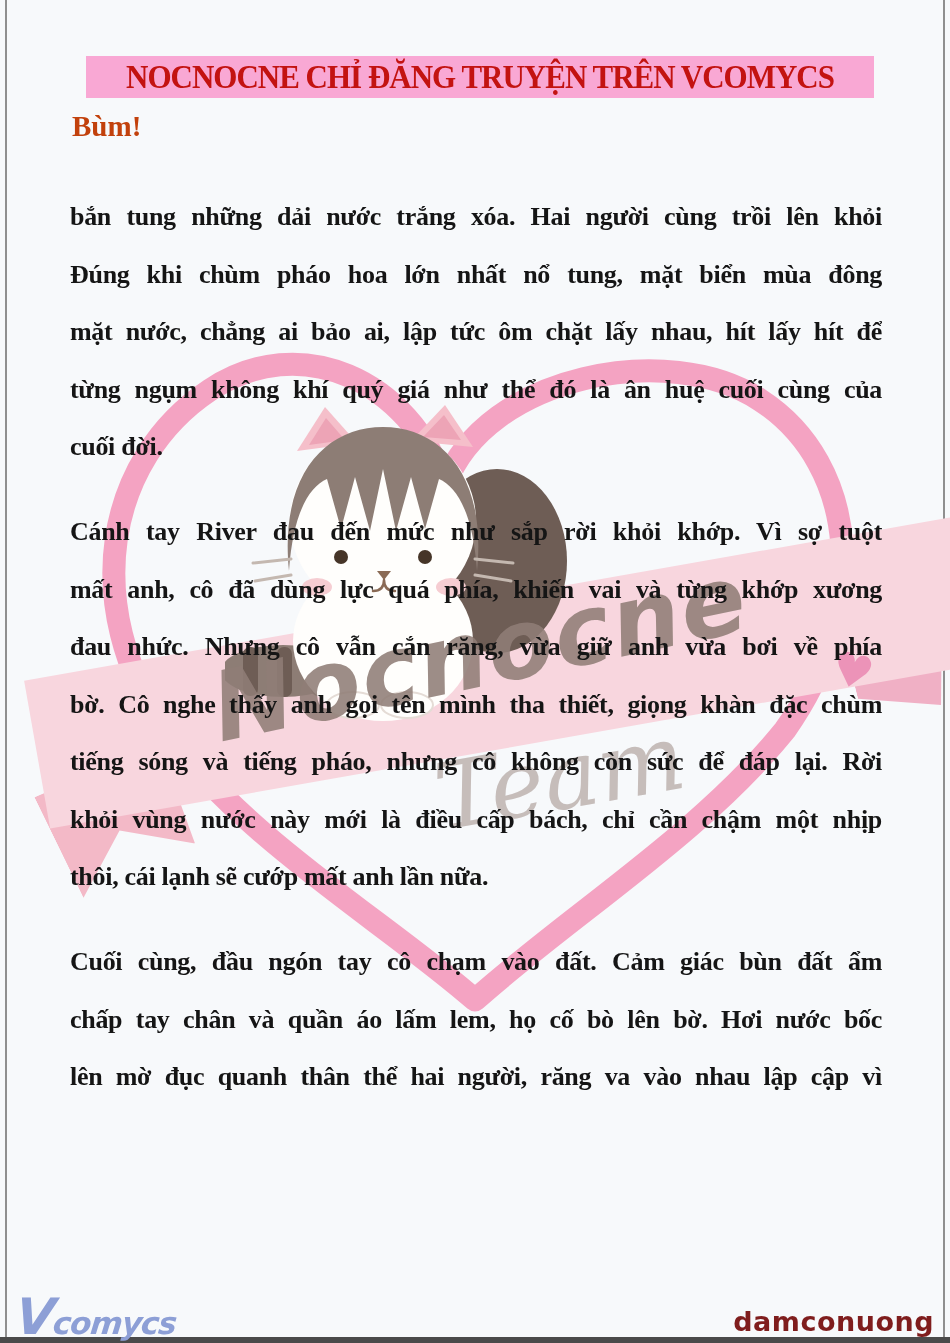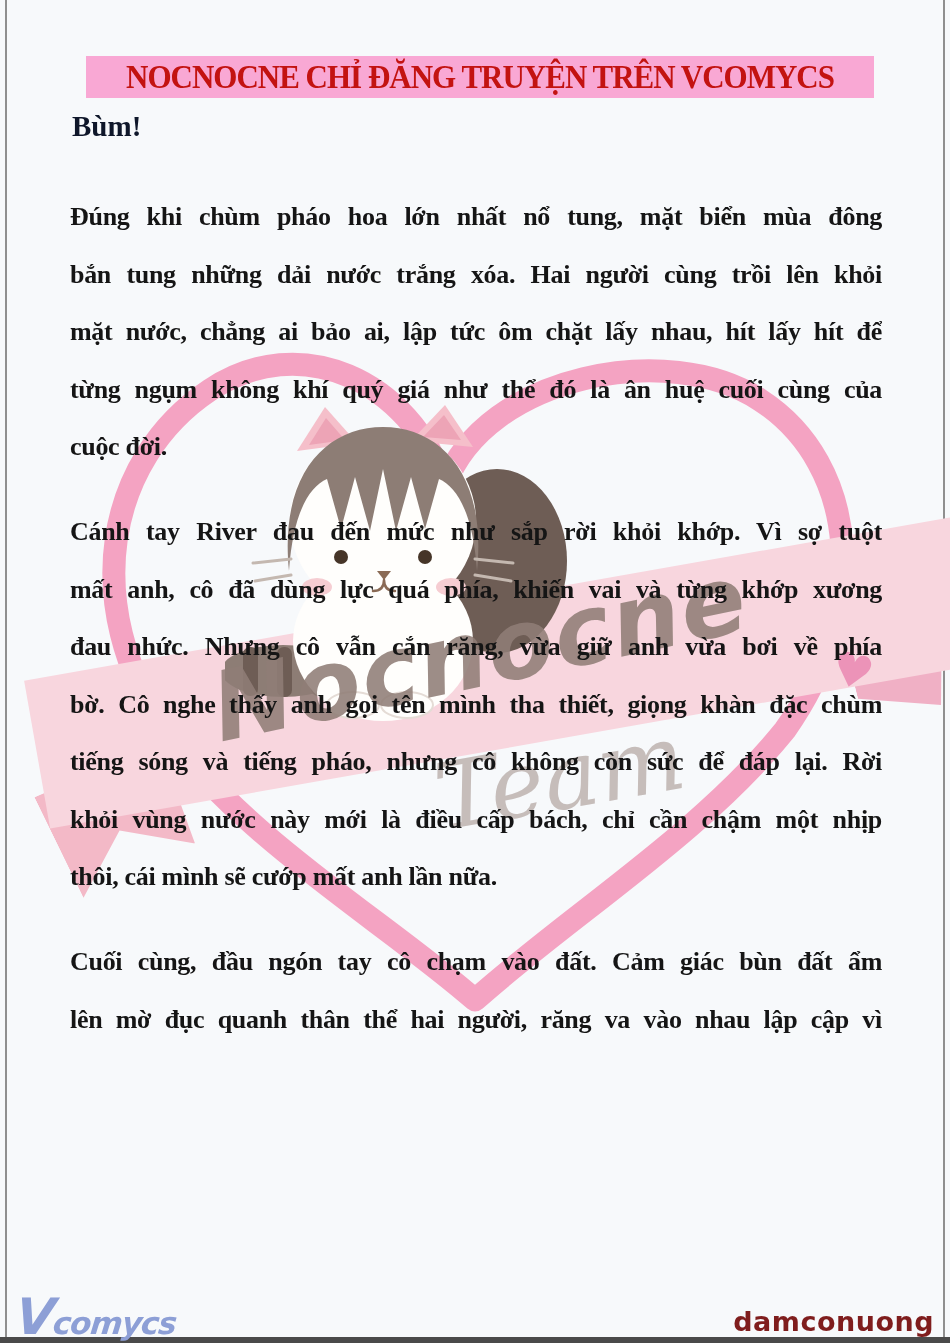--- a/index.html
+++ b/index.html
@@ -53,21 +53,21 @@
   .header-strip{
     position:absolute;left:86px;top:56px;width:788px;height:42px;z-index:10;
     background:#f9a8d4;display:flex;align-items:center;justify-content:center;
   }
   .header-title{
     font-weight:bold;font-size:31px;letter-spacing:-1px;white-space:nowrap;
     color:#c31311;transform:scaleY(1.12);
   }
   .bum{
     position:absolute;left:72px;top:110px;z-index:10;
-    font-weight:bold;font-size:29px;color:#0f172a;
+    font-weight:bold;font-size:29px;color:#c2410c;
   }
   .para{position:absolute;left:70px;width:812px;z-index:10;
     font-weight:bold;font-size:26px;letter-spacing:-0.3px;color:#151515;}
   .p1{top:188px;}
   .p2{top:503px;}
   .p3{top:933px;}
   .tline{height:57.5px;line-height:57.5px;overflow:hidden;}
   .tline.j{text-align:justify;text-align-last:justify;}
   .tline.last{text-align:left;}
 
@@ -134,39 +134,40 @@
   <div class="wm-team">Team</div>
   <span class="wm-heart">♥</span>
 
   <div class="header-strip">
     <span class="header-title">NOCNOCNE CHỈ ĐĂNG TRUYỆN TRÊN VCOMYCS</span>
   </div>
 
   <div class="bum">Bùm!</div>
 
   <div class="para p1">
+    <div class="tline j">bắn tung những dải nước trắng xóa. Hai người cùng trồi lên khỏi</div>
     <div class="tline j">Đúng khi chùm pháo hoa lớn nhất nổ tung, mặt biển mùa đông</div>
-    <div class="tline j">bắn tung những dải nước trắng xóa. Hai người cùng trồi lên khỏi</div>
     <div class="tline j">mặt nước, chẳng ai bảo ai, lập tức ôm chặt lấy nhau, hít lấy hít để</div>
     <div class="tline j">từng ngụm không khí quý giá như thể đó là ân huệ cuối cùng của</div>
-    <div class="tline last">cuộc đời.</div>
+    <div class="tline last">cuối đời.</div>
   </div>
 
   <div class="para p2">
     <div class="tline j">Cánh tay River đau đến mức như sắp rời khỏi khớp. Vì sợ tuột</div>
     <div class="tline j">mất anh, cô đã dùng lực quá phía, khiến vai và từng khớp xương</div>
     <div class="tline j">đau nhức. Nhưng cô vẫn cắn răng, vừa giữ anh vừa bơi về phía</div>
     <div class="tline j">bờ. Cô nghe thấy anh gọi tên mình tha thiết, giọng khàn đặc chùm</div>
     <div class="tline j">tiếng sóng và tiếng pháo, nhưng cô không còn sức để đáp lại. Rời</div>
     <div class="tline j">khỏi vùng nước này mới là điều cấp bách, chỉ cần chậm một nhịp</div>
-    <div class="tline last">thôi, cái mình sẽ cướp mất anh lần nữa.</div>
+    <div class="tline last">thôi, cái lạnh sẽ cướp mất anh lần nữa.</div>
   </div>
 
   <div class="para p3">
     <div class="tline j">Cuối cùng, đầu ngón tay cô chạm vào đất. Cảm giác bùn đất ẩm</div>
+    <div class="tline j">chấp tay chân và quần áo lấm lem, họ cố bò lên bờ. Hơi nước bốc</div>
     <div class="tline j">lên mờ đục quanh thân thể hai người, răng va vào nhau lập cập vì</div>
   </div>
 
   <div class="edge left"></div>
   <div class="edge right"></div>
   <div class="bottom-strip"></div>
 
   <div class="logo-v">Vcomycs</div>
   <div class="logo-d">damconuong</div>
 

